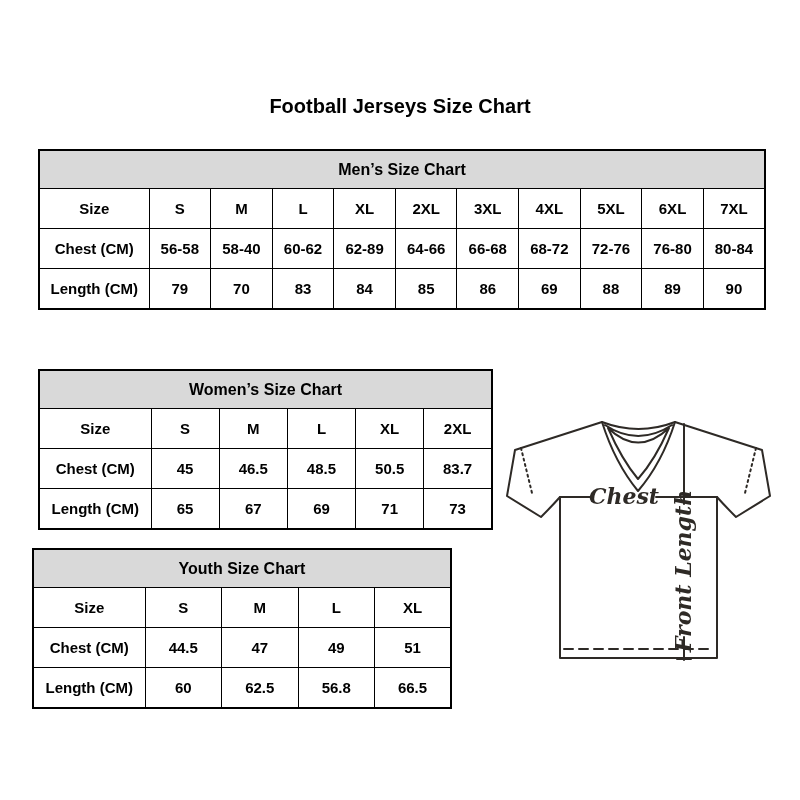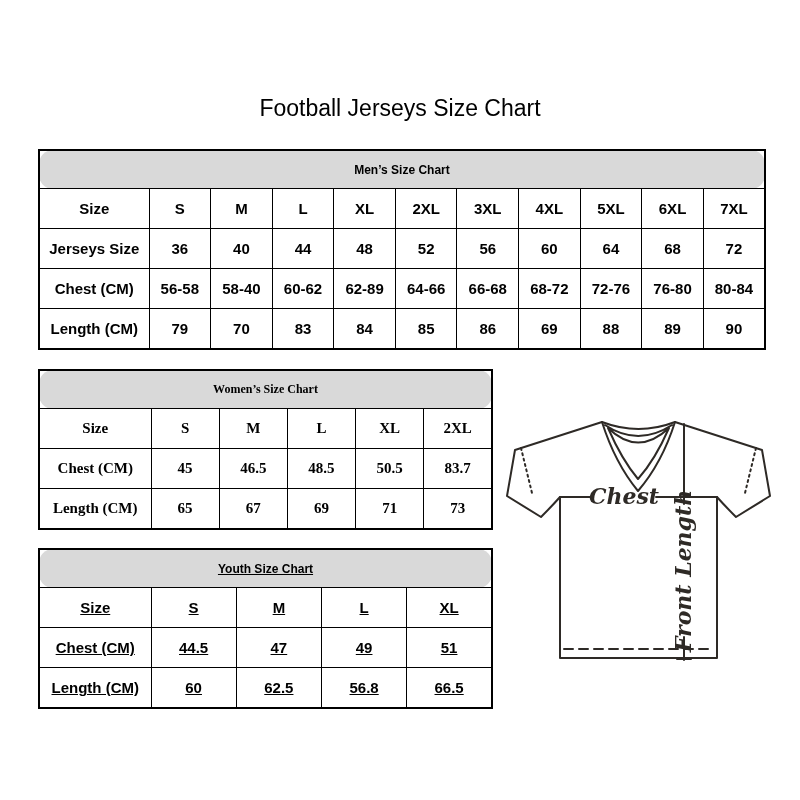--- a/index.html
+++ b/index.html
@@ -3,36 +3,36 @@
 <meta charset="utf-8">
 <style>
   html,body { margin:0; padding:0; }
   .page {
     position:relative; width:800px; height:800px; overflow:hidden;
     background:var(--background,#fff); color:var(--text,#000);
     font-family:"Liberation Sans", sans-serif;
   }
   .title {
     position:absolute; top:95px; left:36px; width:728px; margin:0;
-    text-align:center; font-size:23px; font-weight:normal;
+    text-align:center; font-size:20px; font-weight:bold;
   }
   table.tbl {
     position:absolute; border-collapse:collapse; table-layout:fixed;
     background:#fff; border:2px solid var(--border,#000);
   }
   table.tbl th, table.tbl td {
     border:1px solid var(--border,#000);
     text-align:center; vertical-align:middle;
     font-weight:bold; padding:0; overflow:hidden;
   }
-  th.table-title { background:var(--header-bg,#d9d9d9); font-size:12px; height:37px;border-radius:14px; }
+  th.table-title { background:var(--header-bg,#d9d9d9); font-size:16px; height:37px; }
   table.tbl td { font-size:15px; height:39px; }
   .men   { left:38px; top:149px; width:728px; }
-  .women { left:38px; top:369px; width:455px;font-family:Liberation Serif, serif; }
-  .youth { left:38px; top:548px; width:455px;text-decoration:underline; }
+  .women { left:38px; top:369px; width:455px; }
+  .youth { left:32px; top:548px; width:420px; }
   col.lab-col   { width:110px; }
   col.lab-col-w { width:112px; }
   .jersey { position:absolute; left:498px; top:400px; }
   .ln { fill:none; stroke:var(--diagram-stroke,#2e2a26); stroke-width:2;
         stroke-linecap:round; stroke-linejoin:round; }
   .fillw { fill:#ffffff; }
   .dot  { stroke-dasharray:2,3.5; }
   .dash { stroke-dasharray:9,6; }
   .dlabel {
     font-family:"DejaVu Serif", serif; font-style:italic; font-weight:bold;
@@ -60,33 +60,20 @@
           <td>S</td>
           <td>M</td>
           <td>L</td>
           <td>XL</td>
           <td>2XL</td>
           <td>3XL</td>
           <td>4XL</td>
           <td>5XL</td>
           <td>6XL</td>
           <td>7XL</td>
-        </tr>
-      <tr>
-          <td>Jerseys Size</td>
-          <td>36</td>
-          <td>40</td>
-          <td>44</td>
-          <td>48</td>
-          <td>52</td>
-          <td>56</td>
-          <td>60</td>
-          <td>64</td>
-          <td>68</td>
-          <td>72</td>
         </tr>
       <tr>
           <td>Chest (CM)</td>
           <td>56-58</td>
           <td>58-40</td>
           <td>60-62</td>
           <td>62-89</td>
           <td>64-66</td>
           <td>66-68</td>
           <td>68-72</td>

